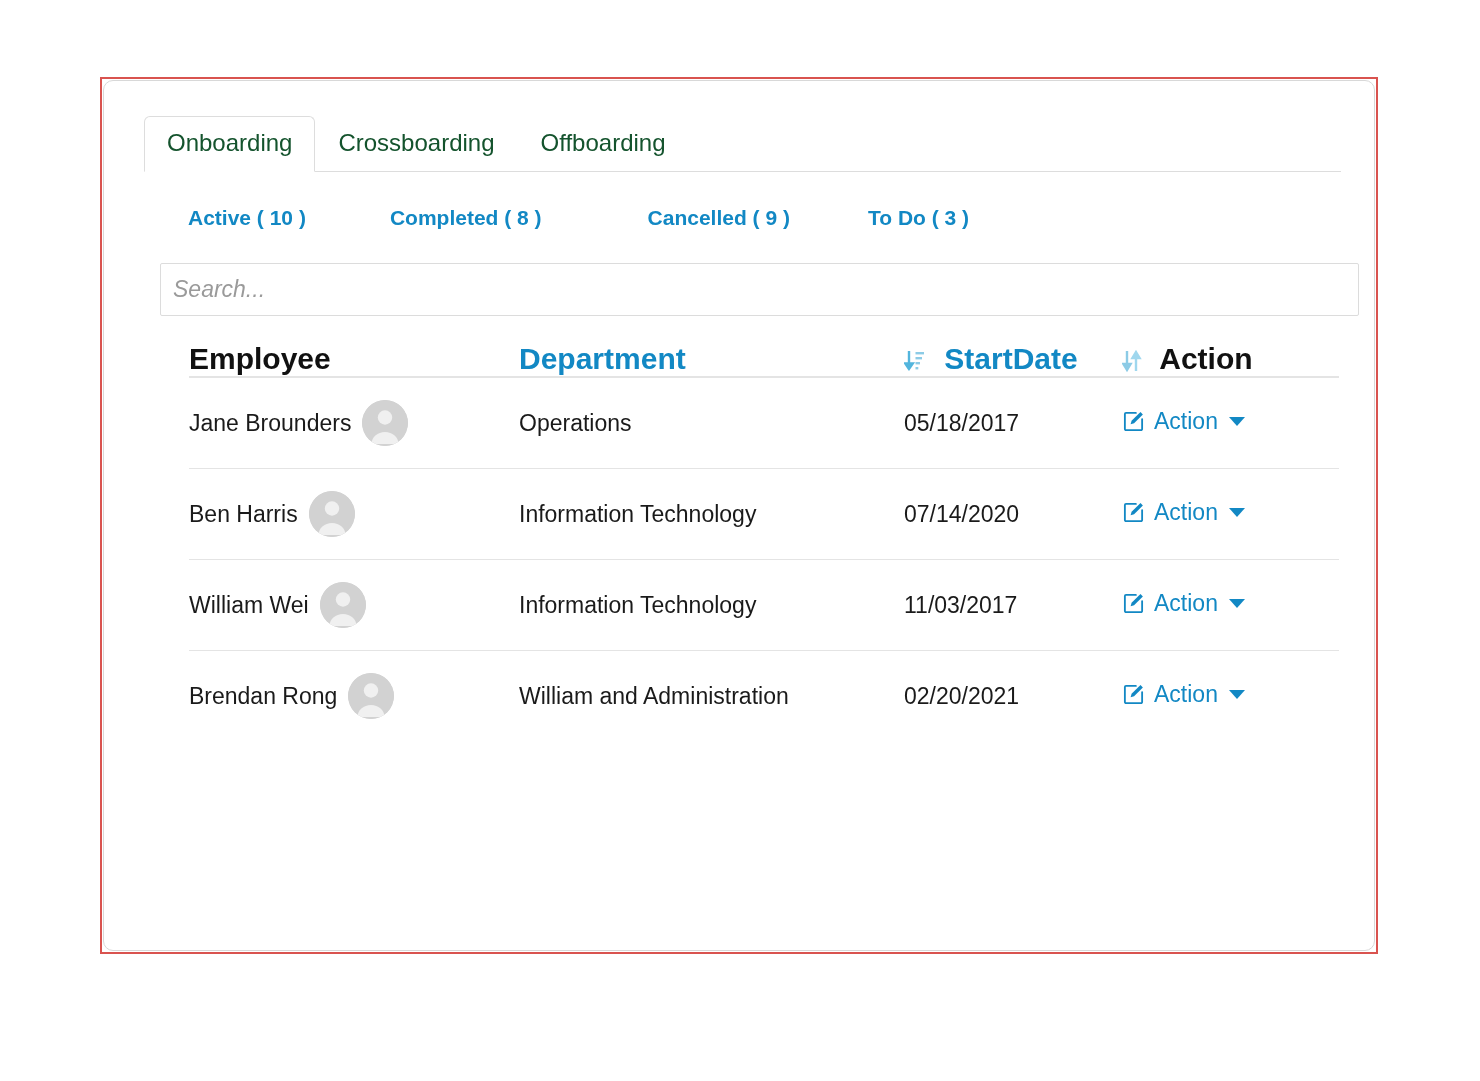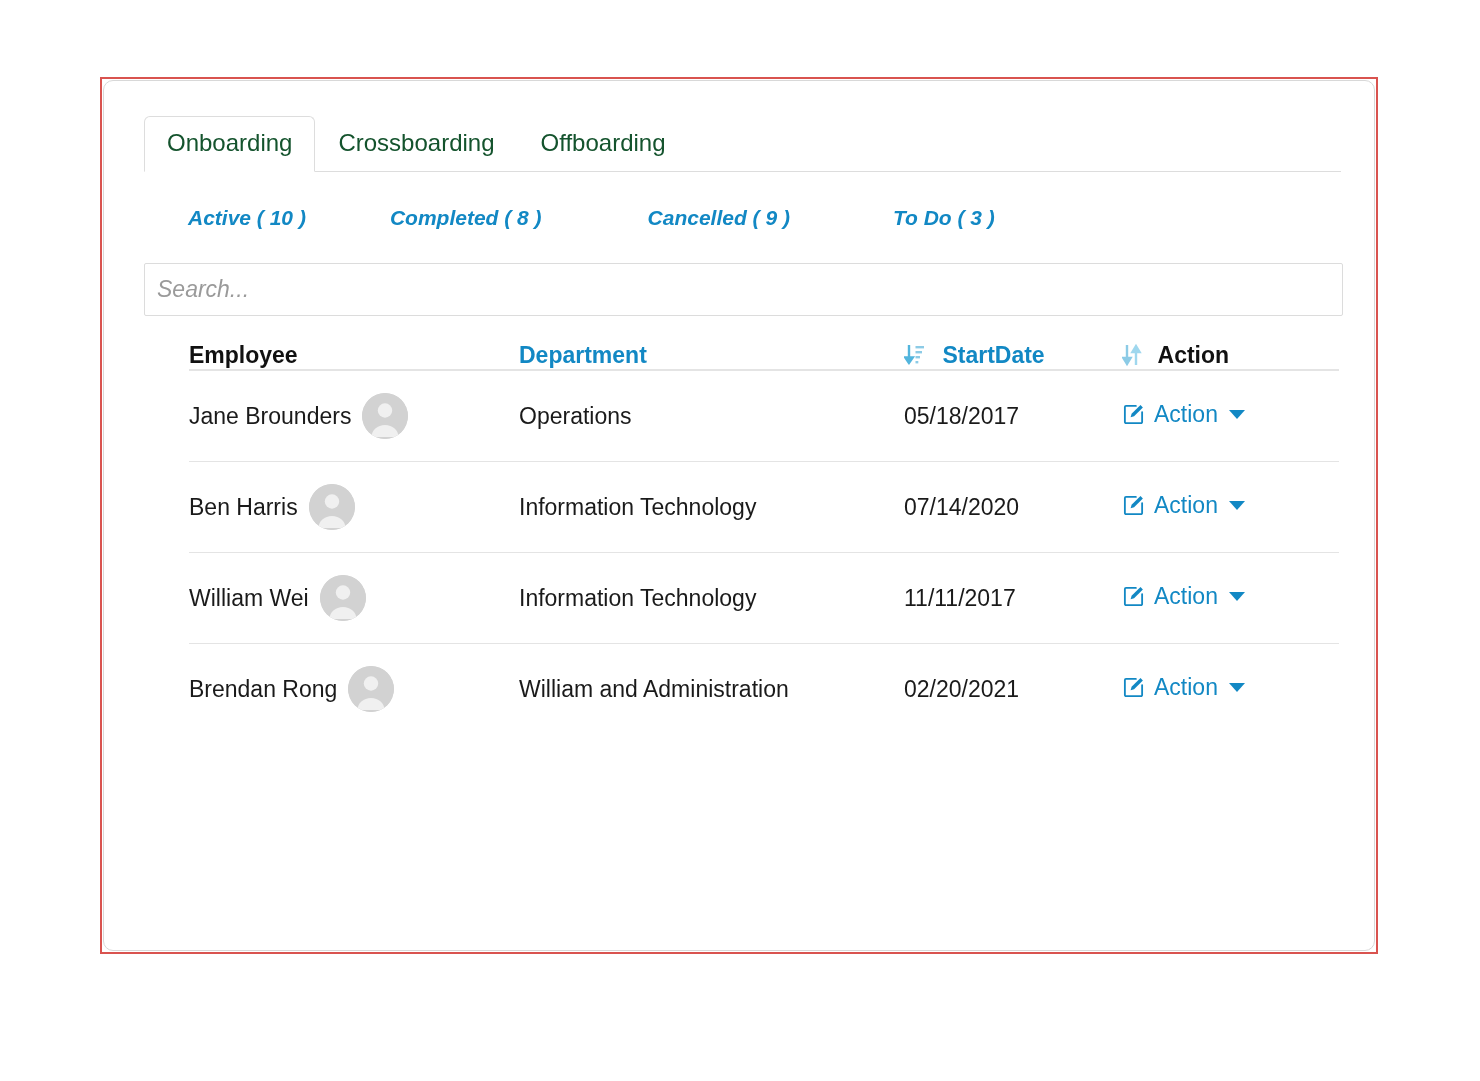--- a/index.html
+++ b/index.html
@@ -113,26 +113,25 @@
     padding-left: 4px;
     height: 46px;
   }
   .subfilter {
     font-size: 21px;
     font-weight: bold;
     color: #1288c4;
     cursor: pointer;
     white-space: nowrap;
     line-height: 46px;
-    font-style: italic;
   }
   .subfilter.sf-0 { margin-left: 40px; }
   .subfilter.sf-1 { margin-left: 84px; }
   .subfilter.sf-2 { margin-left: 106px; }
-  .subfilter.sf-3 { margin-left: 103px; }
+  .subfilter.sf-3 { margin-left: 78px; }
   .subfilter.pill {
     margin-left: 68px;
     background: #9c9c9c;
     color: #ffffff;
     border-radius: 6px;
     padding: 0 20px;
     height: 46px;
     line-height: 46px;
   }
 
@@ -143,20 +142,21 @@
     height: 53px;
     box-sizing: border-box;
     border: 1px solid #dcdcdc;
     border-radius: 2px;
     padding: 0 12px;
     font-size: 23px;
     font-family: "Liberation Sans", sans-serif;
     color: #333333;
     background: #ffffff;
     outline: none;
+    margin-left: 16px;
   }
   .search-input::placeholder {
     color: #9a9a9a;
     font-style: italic;
     opacity: 1;
   }
 
   
   .table-wrap {
     margin-top: 26px;
@@ -168,21 +168,21 @@
     width: 1150px;
     table-layout: fixed;
   }
   table.emp-table th,
   table.emp-table td {
     text-align: left;
     vertical-align: middle;
     padding: 0;
   }
   thead th {
-    font-size: 23px;
+    font-size: 30px;
     font-weight: bold;
     color: #111111;
     padding-bottom: 22px;
     border-bottom: 2px solid #e4e4e4;
     white-space: nowrap;
   }
   th.col-emp   { width: 330px; }
   th.col-dept  { width: 385px; }
   th.col-date  { width: 218px; }
   th.col-act   { width: 217px; }
@@ -373,21 +373,21 @@
                 <span class="avatar">
                   <svg width="46" height="46" viewBox="0 0 46 46" aria-hidden="true">
                     <circle cx="23" cy="23" r="23" fill="#d2d2d2"></circle>
                     <circle cx="23" cy="17.5" r="7.2" fill="#f0f0f0"></circle>
                     <path d="M9.5 44 a13.5 12 0 0 1 27 0 z" fill="#f0f0f0"></path>
                   </svg>
                 </span>
               </span>
             </td>
             <td>Information Technology</td>
-            <td>11/11/2017</td>
+            <td>11/03/2017</td>
             <td>
               <span class="action-cell">
                 <span class="edit-icon">
                   <svg width="23" height="23" viewBox="0 0 24 24" fill="none" aria-hidden="true">
                     <path d="M14.5 3H4.2A1.2 1.2 0 0 0 3 4.2v15.6A1.2 1.2 0 0 0 4.2 21h15.6a1.2 1.2 0 0 0 1.2-1.2V9.5" stroke="#1288c4" stroke-width="1.9" stroke-linecap="round"></path>
                     <path d="M19.3 2.2 21.8 4.7 12.6 13.9 9 14.9 10 11.3z" fill="#1288c4"></path>
                   </svg>
                 </span>
                 <span>Action</span>
                 <span class="caret"></span>

